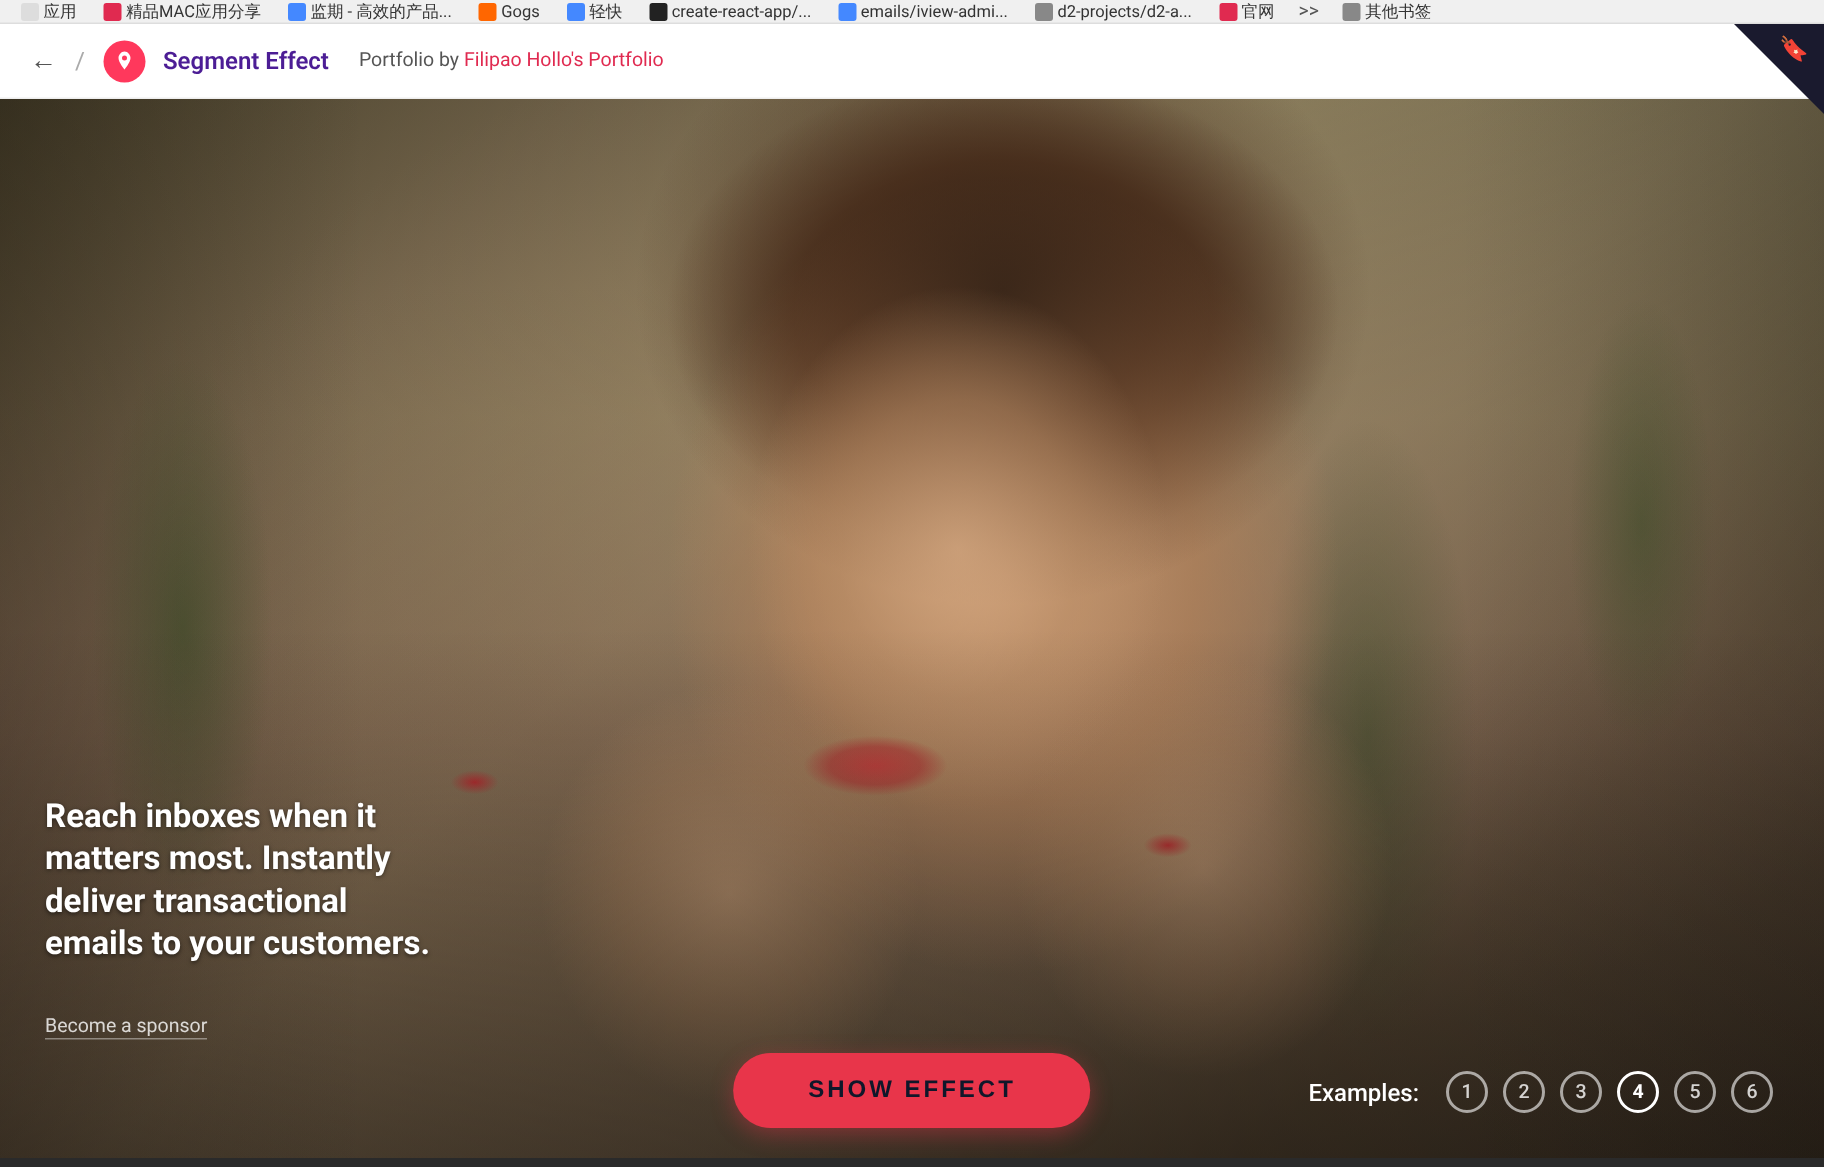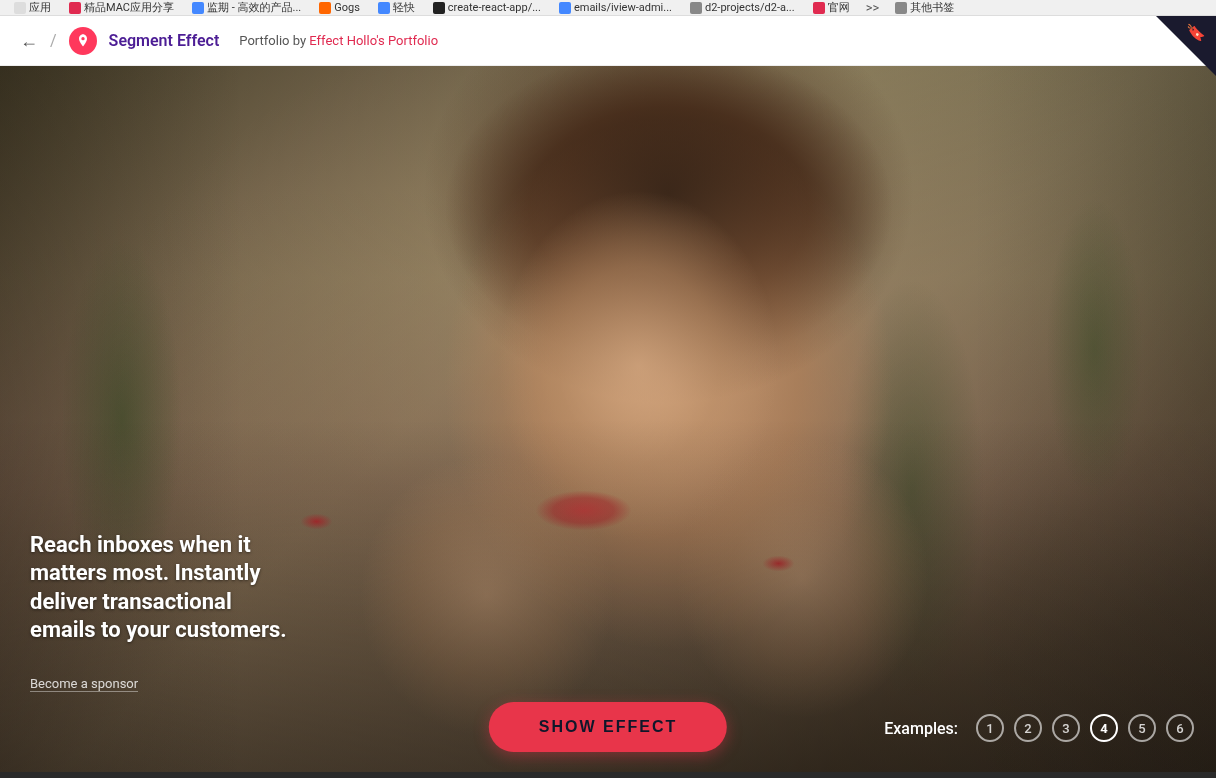--- a/index.html
+++ b/index.html
@@ -168,21 +168,21 @@
       cursor: pointer;
       text-transform: uppercase;
       white-space: nowrap;
       box-shadow: 0 4px 15px rgba(232,53,74,0.4);
     }
 
     
     .examples-nav {
       position: absolute;
       bottom: 30px;
-      right: 22px;
+      right: 34px;
       display: flex;
       align-items: center;
       gap: 10px;
     }
 
     .examples-label {
       font-size: 16px;
       color: white;
       font-weight: 500;
       margin-right: 8px;
@@ -315,21 +315,21 @@
   <span class="nav-separator">/</span>
 
   <div class="nav-icon">
     <svg viewBox="0 0 24 24" xmlns="http://www.w3.org/2000/svg">
       <path d="M12 2C8.5 2 6 5.5 6 8.5c0 4.5 6 11.5 6 11.5s6-7 6-11.5C18 5.5 15.5 2 12 2zm0 9a2.5 2.5 0 110-5 2.5 2.5 0 010 5z"></path>
     </svg>
   </div>
 
   <span class="nav-title">Segment Effect</span>
 
-  <span class="nav-inspired"><span>Portfolio by </span><a href="#" style="color: rgb(224, 42, 80);">Effect Hollo's Portfolio</a></span>
+  <span class="nav-inspired"><span>Portfolio by </span><a href="#" style="color: rgb(224, 42, 80);">Filipao Hollo's Portfolio</a></span>
 </div>
 
 <div class="main-content">
 
   <div class="bg-image"></div>
   <div class="portrait-area"></div>
 
   <div style="position:absolute;inset:0;">
 
     <div style="position:absolute;top:0;left:20%;width:70%;height:60%;background:radial-gradient(ellipse 350px 300px at 50% 30%, rgba(40,25,15,0.75) 0%, rgba(60,35,20,0.6) 30%, transparent 70%);"></div>

